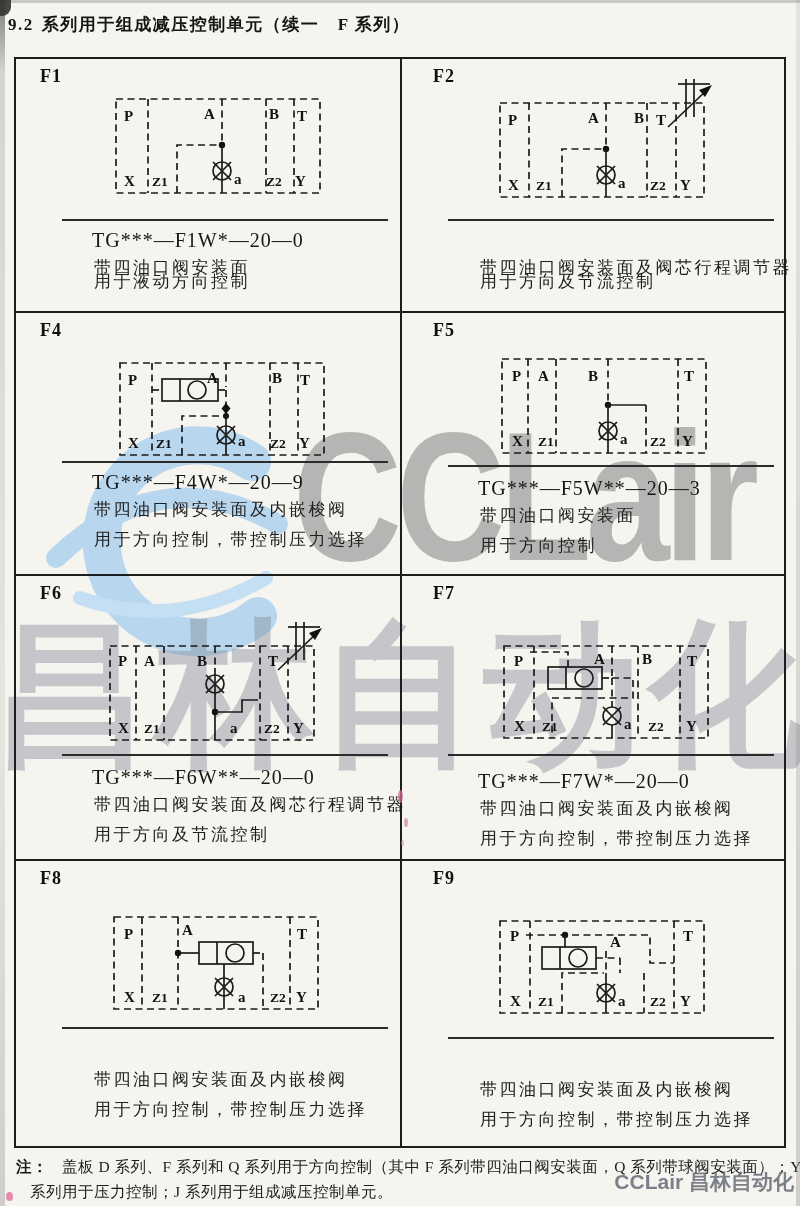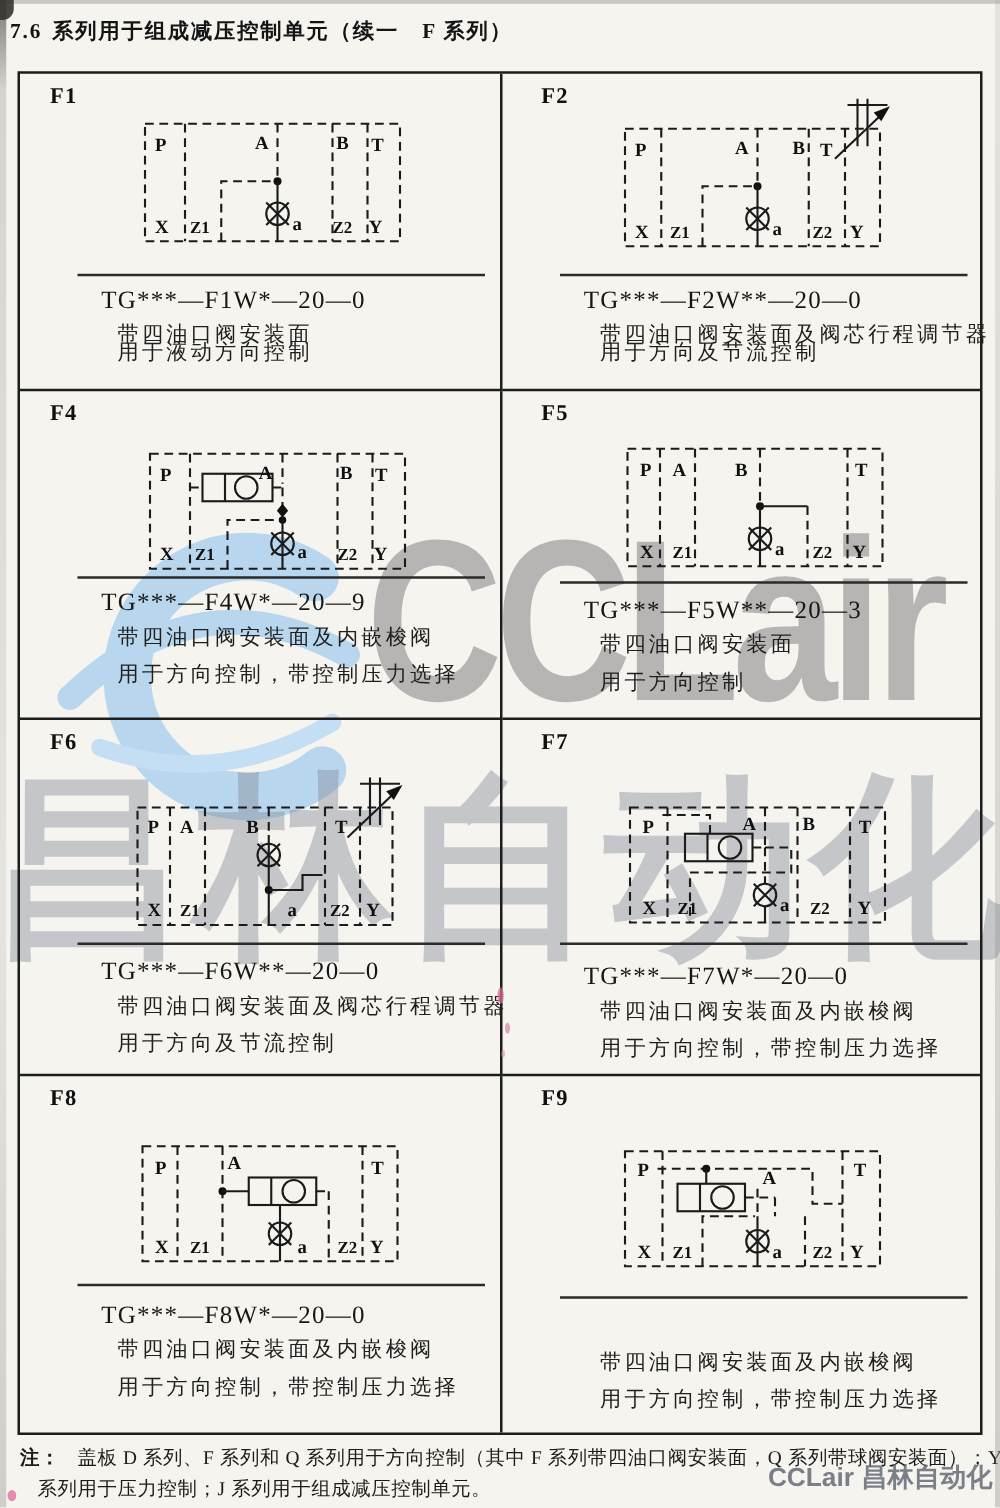--- a/index.html
+++ b/index.html
@@ -40,21 +40,21 @@
   .grid{position:absolute;left:14px;top:57px;width:772px;height:1091px;z-index:2;
     border:2.5px solid #1d1d1d;display:grid;grid-template-columns:386px 1fr;
     grid-template-rows:254px 263px 285px auto;background:transparent;box-sizing:border-box;}
   .cell{position:relative;box-sizing:border-box;}
   .cell:nth-child(odd){border-right:2.5px solid #1d1d1d;}
   .cell:nth-child(-n+6){border-bottom:2.5px solid #1d1d1d;}
   .cell-label{position:absolute;left:24px;top:7px;font-size:18px;font-weight:600;letter-spacing:1px;color:#101010;}
   .cell:nth-child(even) .cell-label{left:31px;}
   .diag{position:absolute;}
   .sep{position:absolute;left:46px;width:326px;height:2px;background:#2b2b2b;}
-  .model{position:absolute;left:65px;font-size:20px;letter-spacing:1px;white-space:nowrap;color:#161616;}
+  .model{position:absolute;left:76px;font-size:20px;letter-spacing:1px;white-space:nowrap;color:#161616;}
   .desc{position:absolute;left:78px;font-size:17px;letter-spacing:2.5px;white-space:nowrap;color:#1f1f1f;}
 
   
   .c-f1 .sep,.c-f2 .sep{top:160px}.c-f1 .model,.c-f2 .model{top:170px}
   .c-f1 .d1,.c-f2 .d1{top:197px}.c-f1 .d2,.c-f2 .d2{top:211px}
   .c-f4 .sep{top:148px}.c-f4 .model{top:158px}.c-f4 .d1{top:185px}.c-f4 .d2{top:215px}
   .c-f5 .sep{top:152px}.c-f5 .model{top:164px}.c-f5 .d1{top:191px}.c-f5 .d2{top:221px}
   .c-f6 .sep{top:178px}.c-f6 .model{top:190px}.c-f6 .d1{top:217px}.c-f6 .d2{top:247px}
   .c-f7 .sep{top:178px}.c-f7 .model{top:194px}.c-f7 .d1{top:221px}.c-f7 .d2{top:251px}
   .c-f8 .sep{top:166px}.c-f8 .model{top:180px}.c-f8 .d1{top:207px}.c-f8 .d2{top:237px}
@@ -87,21 +87,21 @@
 <svg class="wm wm-logo" viewBox="0 0 340 240">
   <path d="M 242,42 A 96 96 0 1 0 248,196" stroke="#aed3f0" stroke-width="38" fill="none" stroke-linecap="round"></path>
   <path d="M 46,138 Q 150,38 268,104" stroke="#aed3f0" stroke-width="20" fill="none" stroke-linecap="round"></path>
   <path d="M 70,178 Q 165,212 256,158" stroke="#bcdcf4" stroke-width="14" fill="none" stroke-linecap="round"></path>
 </svg>
 <div class="wm wm-cclair">CCLair</div>
 <div class="wm wm-cn">昌林自动化</div>
 <div class="wm wm-corner">CCLair 昌林自动化</div>
 
 <div class="page-title">
-  <span class="sec">7.6</span><span>系列用于组成减压控制单元（续一　F 系列）</span>
+  <span class="sec">9.2</span><span>系列用于组成减压控制单元（续一　F 系列）</span>
 </div>
 
 <div class="grid">
 
   <div class="cell c-f1">
     <div class="cell-label">F1</div>
     <svg class="diag" style="left:86px;top:30px;width:230px;height:112px" viewBox="0 0 230 112">
       <g>
         <rect class="ln dash" x="14" y="10" width="204" height="94"></rect>
         <line class="ln dash" x1="46" y1="10" x2="46" y2="104"></line>
@@ -162,21 +162,20 @@
       <text class="pl" x="102" y="46">A</text>
       <text class="pl" x="148" y="46">B</text>
       <text class="pl" x="170" y="48">T</text>
       <text class="pl" x="22" y="113">X</text>
       <text class="pls" x="50" y="113">Z1</text>
       <text class="pl" x="132" y="111">a</text>
       <text class="pls" x="164" y="113">Z2</text>
       <text class="pl" x="194" y="113">Y</text>
     </svg>
     <div class="sep"></div>
-    <div class="model">TG***—F2W**—20—0</div>
     <div class="desc d1">带四油口阀安装面及阀芯行程调节器</div>
     <div class="desc d2">用于方向及节流控制</div>
   </div>
 
   <div class="cell c-f4">
     <div class="cell-label">F4</div>
     <svg class="diag" style="left:90px;top:38px;width:230px;height:112px" viewBox="0 0 230 112">
       <g>
         <rect class="ln dash" x="14" y="12" width="204" height="92"></rect>
         <line class="ln dash" x1="46" y1="12" x2="46" y2="104"></line>
@@ -362,21 +361,20 @@
       <text class="pl" x="24" y="34">P</text>
       <text class="pl" x="82" y="30">A</text>
       <text class="pl" x="197" y="34">T</text>
       <text class="pl" x="24" y="97">X</text>
       <text class="pls" x="52" y="97">Z1</text>
       <text class="pl" x="138" y="97">a</text>
       <text class="pls" x="170" y="97">Z2</text>
       <text class="pl" x="196" y="97">Y</text>
     </svg>
     <div class="sep"></div>
-    <div class="model">TG***—F8W*—20—0</div>
     <div class="desc d1">带四油口阀安装面及内嵌梭阀</div>
     <div class="desc d2">用于方向控制，带控制压力选择</div>
   </div>
 
   <div class="cell c-f9">
     <div class="cell-label">F9</div>
     <svg class="diag" style="left:84px;top:48px;width:230px;height:112px" viewBox="0 0 230 112">
       <g>
         <rect class="ln dash" x="14" y="12" width="204" height="92"></rect>
         <line class="ln dash" x1="44" y1="12" x2="44" y2="104"></line>

